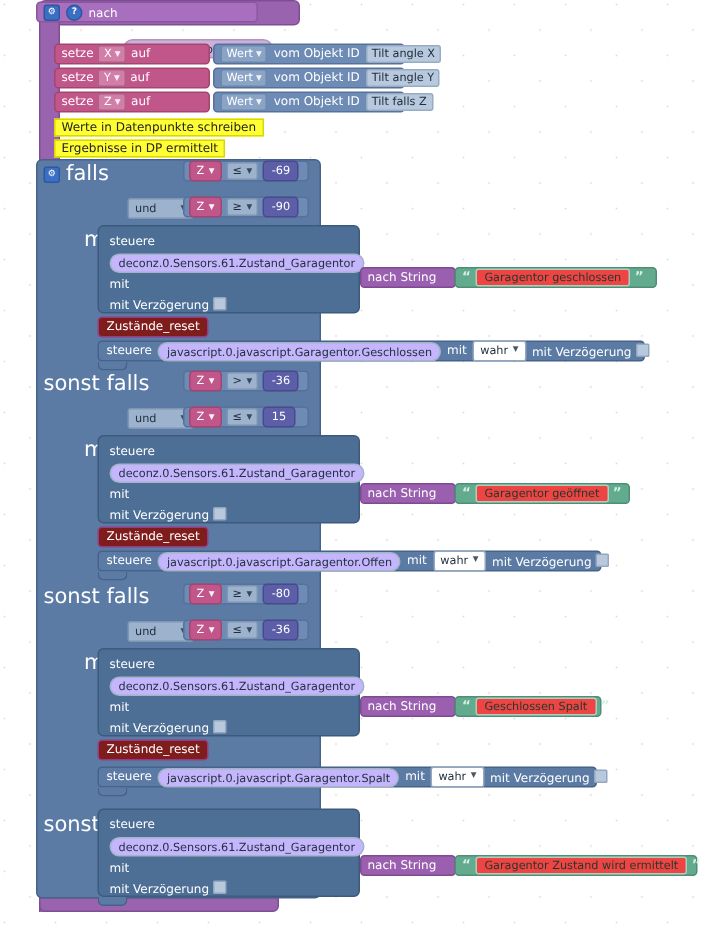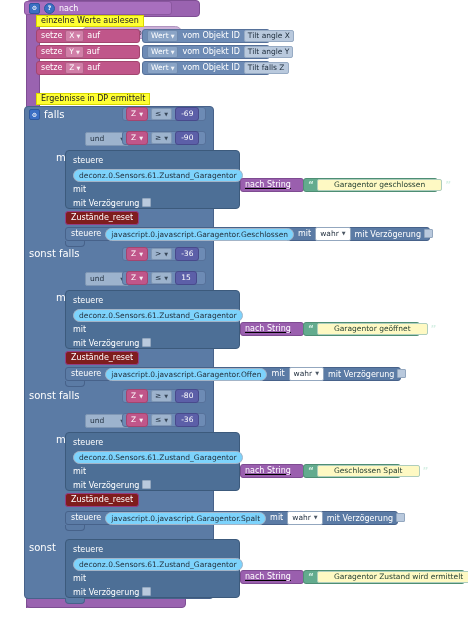--- a/index.html
+++ b/index.html
@@ -80,21 +80,21 @@
     background:#b9c9dd;border:1px solid #97abc4;border-radius:2px;
     color:#21303f;font-size:7.5px;padding:0px 3px;white-space:nowrap;line-height:1.4;
   }
 
   
   .ifblk{
     position:absolute;background:#5b7ba5;border:1px solid #47628a;
     border-radius:4px;
   }
   .ifrow{position:absolute;display:flex;align-items:center;gap:4px;}
-  .ifrow .lbl{font-size:10px;}
+  .ifrow .lbl{font-size:14px;}
 
   
   .cmp{
     position:absolute;display:flex;align-items:center;gap:3px;
     background:#6d8bb5;border:1px solid #56719a;border-radius:3px;
     padding:1px 3px;box-sizing:border-box;
   }
   .var-pink{
     background:#c0568a;border:1px solid #a3456f;border-radius:3px;
     color:#ffffff;font-size:7.5px;padding:1px 4px;display:flex;
@@ -118,47 +118,47 @@
   }
   .und .ar{font-size:5px;opacity:.8;}
 
   
   .steuere{
     position:absolute;background:#4d6f96;border:1px solid #3c5a7c;
     border-radius:4px;box-sizing:border-box;
   }
   .steuere .ln{position:absolute;font-size:8px;color:#ffffff;white-space:nowrap;}
   .oid{
-    position:absolute;background:#7dd3fc;border:1px solid #a3b4c7;
+    position:absolute;background:#c4b5fd;border:1px solid #a3b4c7;
     border-radius:7px;color:#23323f;font-size:7.5px;padding:1px 5px;
     white-space:nowrap;line-height:1.2;
   }
   .chk{
     display:inline-block;width:7px;height:7px;background:#b9c9dd;
     border:1px solid #93a7bf;border-radius:1px;vertical-align:-1px;
     margin-left:3px;
   }
 
   
   .tostr{
     position:absolute;background:#9a5fae;border:1px solid #7e4b91;
     border-radius:3px;display:flex;align-items:center;gap:4px;
-    padding:0 4px;box-sizing:border-box;text-decoration:underline;
+    padding:0 4px;box-sizing:border-box;
   }
   .tostr .lbl{font-size:8px;}
   
   .strblk{
     position:absolute;background:#63ab8e;border:1px solid #4e8e74;
     border-radius:3px;display:flex;align-items:center;gap:3px;
     padding:0 4px;box-sizing:border-box;
   }
   .quote{color:#d7f0e5;font-size:9px;font-weight:bold;line-height:1;}
   .strfield{
-    background:#fef9c3;border:1px solid #aecdbd;border-radius:2px;
-    color:#1e3a2e;font-size:7.5px;padding:0px 16px;white-space:nowrap;line-height:1.4;
+    background:#ef4444;border:1px solid #aecdbd;border-radius:2px;
+    color:#1e3a2e;font-size:7.5px;padding:0px 5px;white-space:nowrap;line-height:1.4;
   }
 
   
   .reset{
     position:absolute;background:#7f1d1d;border:1px solid #953d83;
     border-radius:3px;color:#ffffff;font-size:8px;padding:2px 5px;
     line-height:1;white-space:nowrap;
   }
   
   .steuere1{
@@ -187,21 +187,20 @@
   <div class="blk" style="left:26px;top:14px;width:14px;height:594px;background:#9a63b0;border-left:1px solid #7e4e93;border-right:1px solid #7e4e93;"></div>
   <div class="blk" style="left:26px;top:598px;width:160px;height:10px;background:#9a63b0;border:1px solid #7e4e93;border-radius:0 0 4px 4px;"></div>
 
   <div class="hat-top">
     <span class="gear-icon">⚙</span>
     <span class="help-icon">?</span>
     <span class="hat-title">nach</span>
     <span class="field-ro">X/Y/Z_Werte_berechnen</span>
   </div>
 
-  <div class="note" style="left:36px;top:15px;height:12px;">einzelne Werte auslesen</div>
 
   <div class="setze" style="left:36px;top:29px;width:104px;height:14px;">
     <span class="lbl">setze</span>
     <span class="dd-pink">
       <span>X</span>
         <span class="ar">▼</span>
     </span>
     <span class="lbl">auf</span>
   </div>
   <div class="getter" style="left:142px;top:29px;width:128px;height:14px;">
@@ -240,20 +239,21 @@
   </div>
   <div class="getter" style="left:142px;top:61px;width:128px;height:14px;">
     <span class="dd-blue">
       <span>Wert</span>
         <span class="ar">▼</span>
     </span>
     <span class="lbl">vom Objekt ID</span>
     <span class="field-blue">Tilt falls Z</span>
   </div>
 
+  <div class="note" style="left:36px;top:79px;height:12px;">Werte in Datenpunkte schreiben</div>
   <div class="note" style="left:36px;top:93px;height:12px;">Ergebnisse in DP ermittelt</div>
 
   <div class="ifblk" style="left:24px;top:106px;width:188px;height:491px;"></div>
 
   <div class="ifrow" style="left:29px;top:109px;">
     <span class="gear-icon">⚙</span>
     <span class="lbl">falls</span>
   </div>
   <div class="cmp" style="left:122px;top:107px;width:84px;height:14px;">
     <span class="var-pink">

